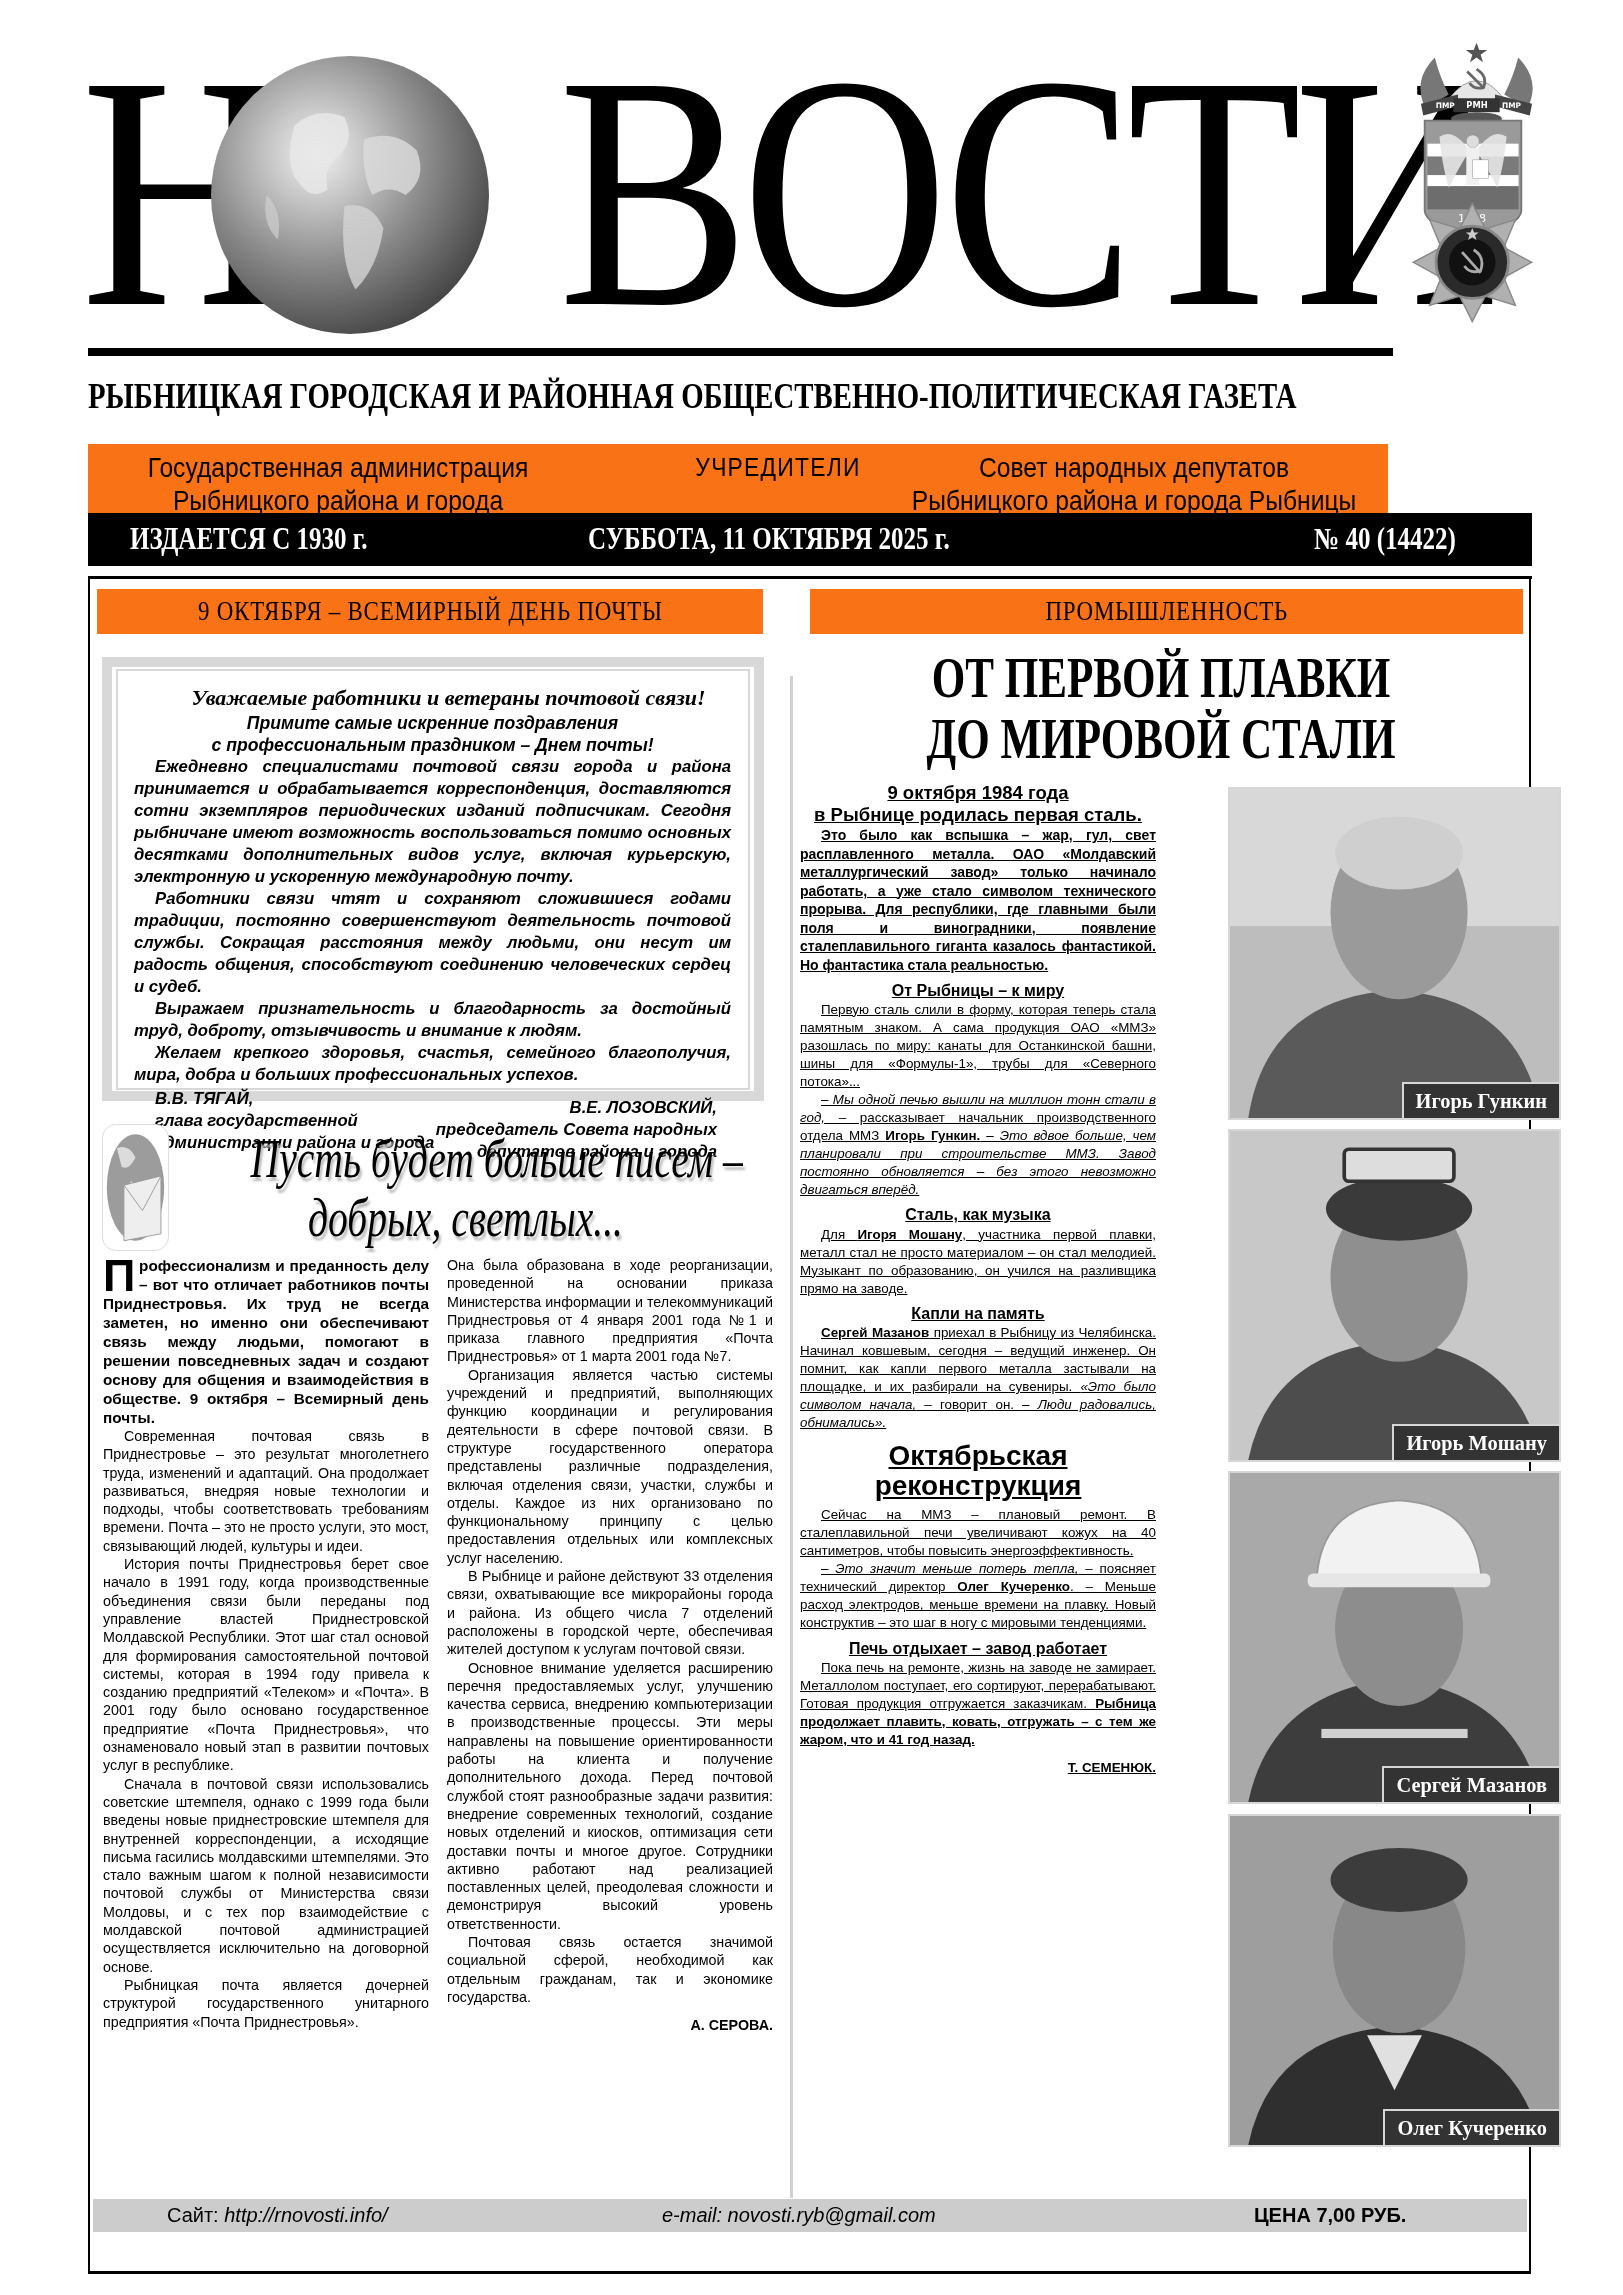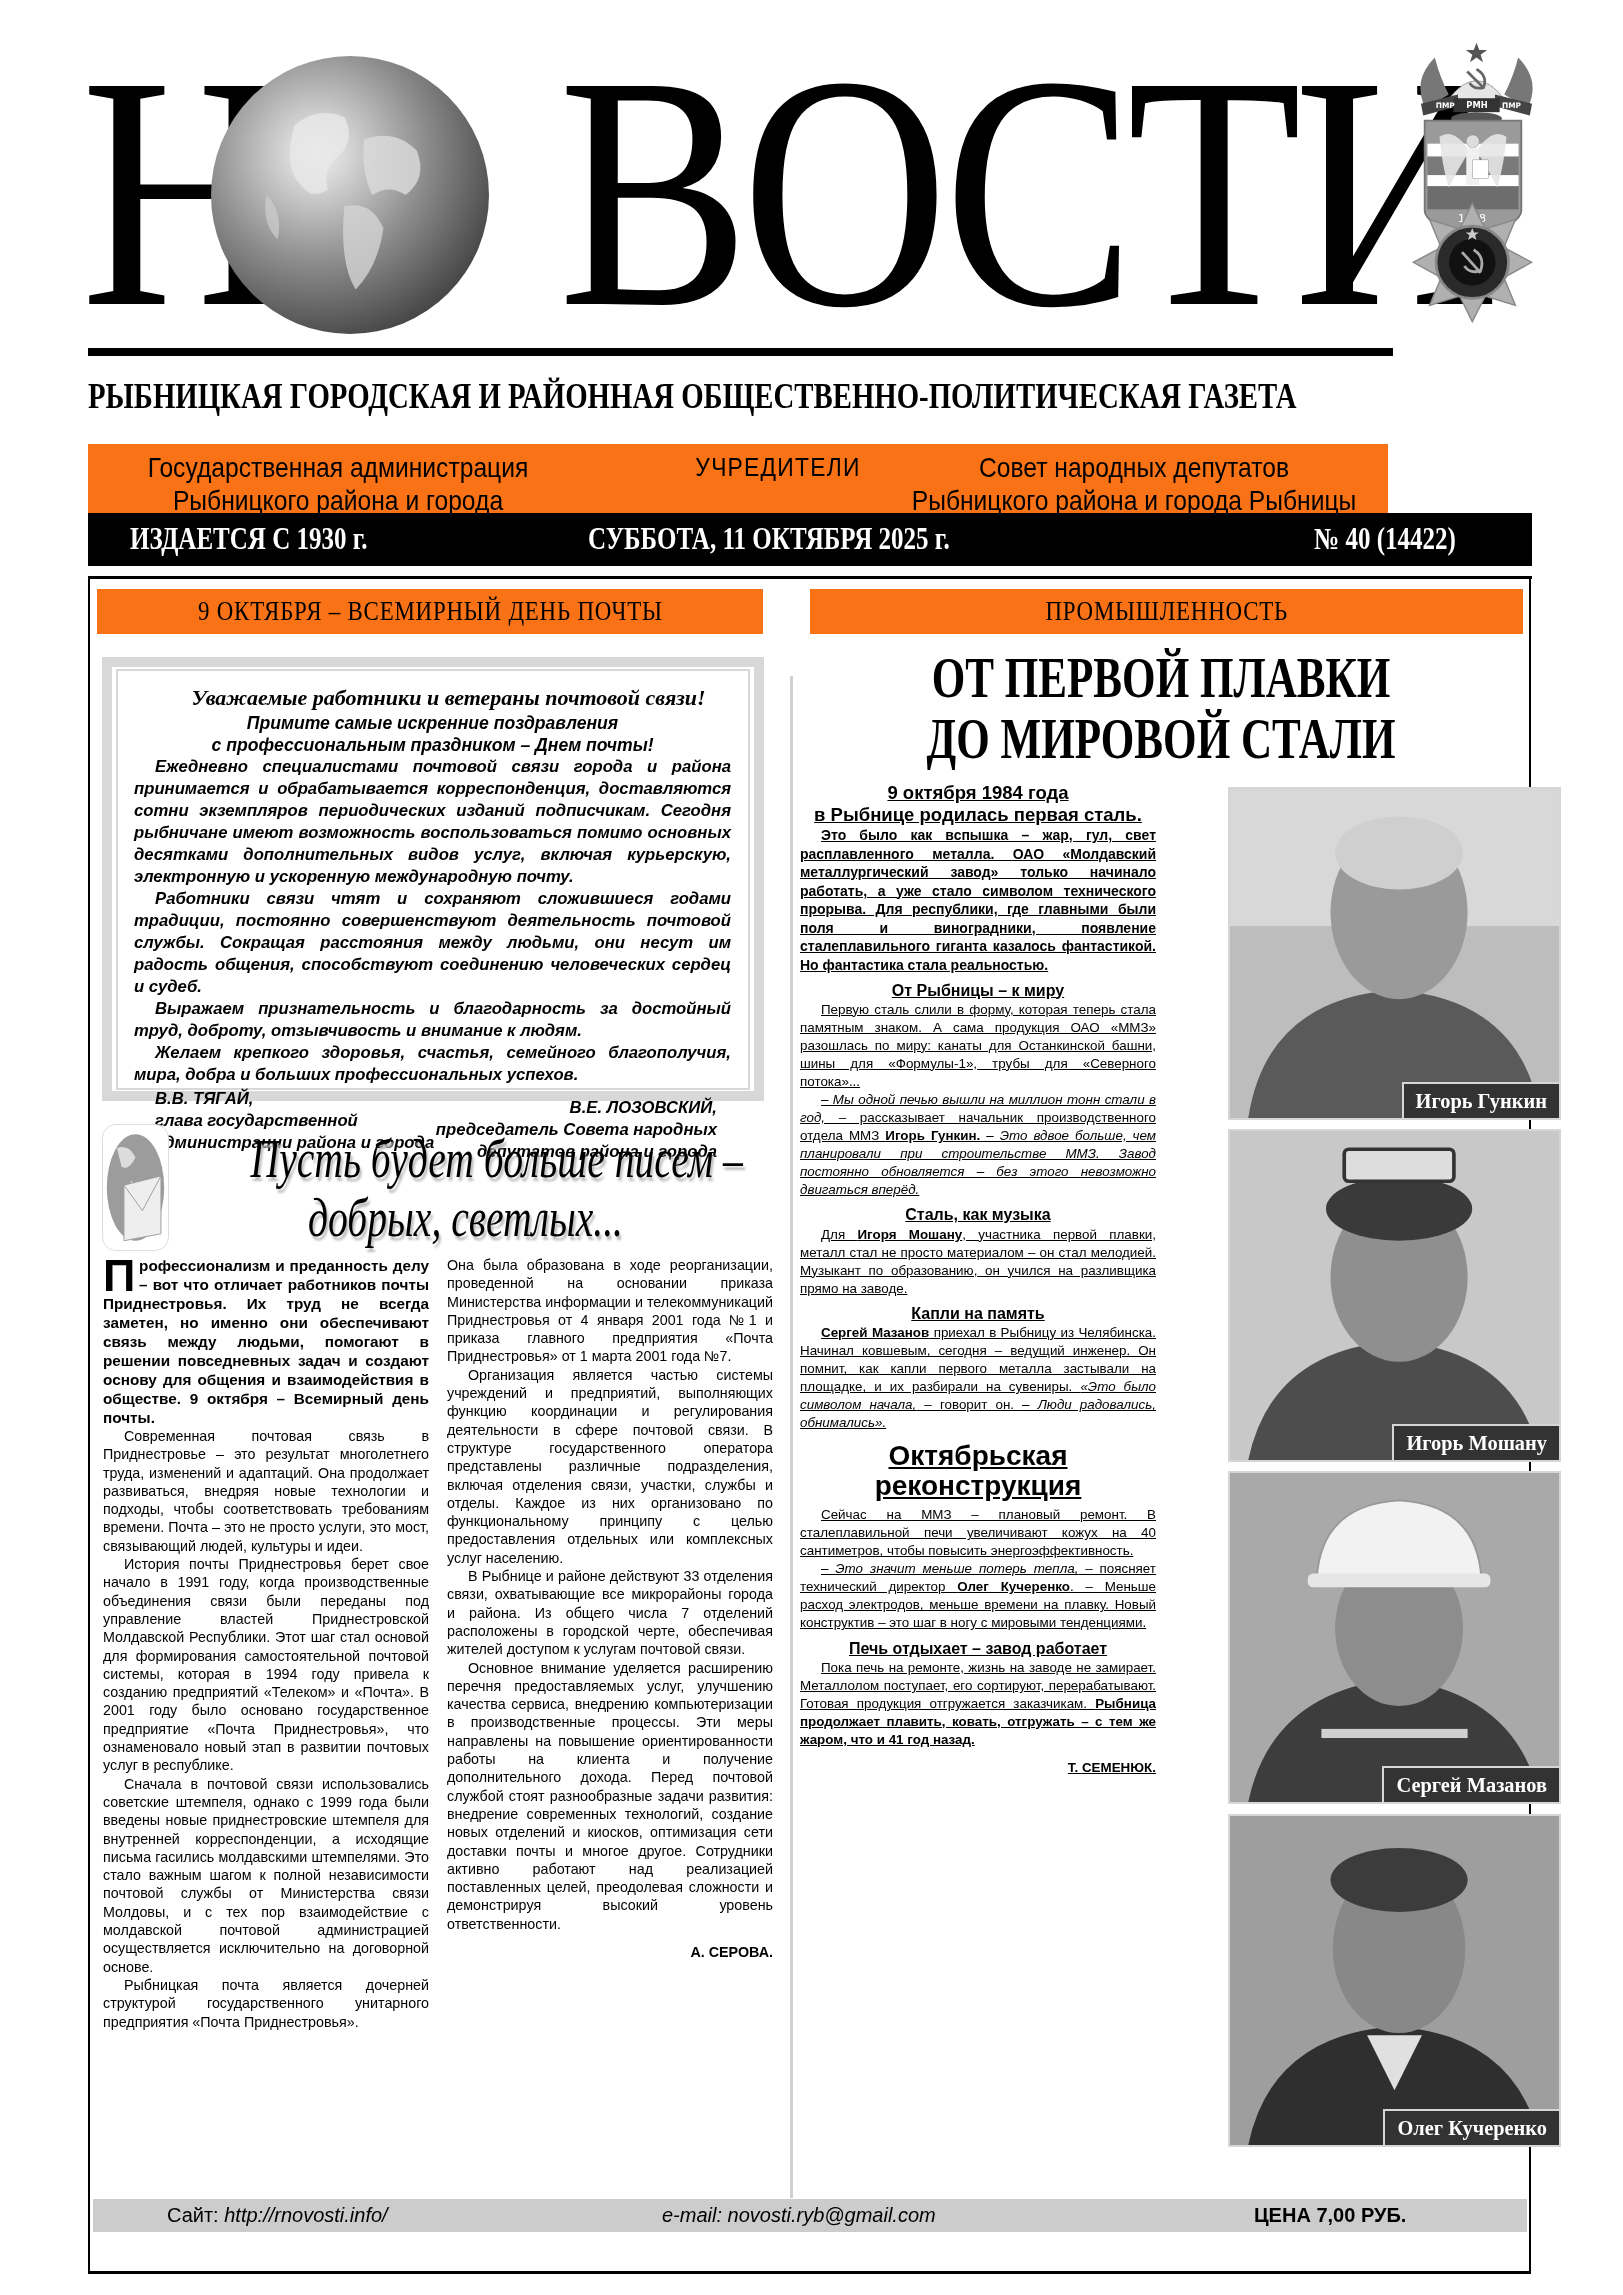--- a/index.html
+++ b/index.html
@@ -217,20 +217,21 @@
   <p>История почты Приднестровья берет свое начало в 1991 году, когда производственные объединения связи были переданы под управление властей Приднестровской Молдавской Республики. Этот шаг стал основой для формирования самостоятельной почтовой системы, которая в 1994 году привела к созданию предприятий «Телеком» и «Почта». В 2001 году было основано государственное предприятие «Почта Приднестровья», что ознаменовало новый этап в развитии почтовых услуг в республике.</p>
   <p>Сначала в почтовой связи использовались советские штемпеля, однако с 1999 года были введены новые приднестровские штемпеля для внутренней корреспонденции, а исходящие письма гасились молдавскими штемпелями. Это стало важным шагом к полной независимости почтовой службы от Министерства связи Молдовы, и с тех пор взаимодействие с молдавской почтовой администрацией осуществляется исключительно на договорной основе.</p>
   <p>Рыбницкая почта является дочерней структурой государственного унитарного предприятия «Почта Приднестровья».</p>
 </div>
 
 <div class="abs col col-b">
   <p class="noindent">Она была образована в ходе реорганизации, проведенной на основании приказа Министерства информации и телекоммуникаций Приднестровья от 4 января 2001 года №1 и приказа главного предприятия «Почта Приднестровья» от 1 марта 2001 года №7.</p>
   <p>Организация является частью системы учреждений и предприятий, выполняющих функцию координации и регулирования деятельности в сфере почтовой связи. В структуре государственного оператора представлены различные подразделения, включая отделения связи, участки, службы и отделы. Каждое из них организовано по функциональному принципу с целью предоставления отдельных или комплексных услуг населению.</p>
   <p>В Рыбнице и районе действуют 33 отделения связи, охватывающие все микрорайоны города и района. Из общего числа 7 отделений расположены в городской черте, обеспечивая жителей доступом к услугам почтовой связи.</p>
   <p>Основное внимание уделяется расширению перечня предоставляемых услуг, улучшению качества сервиса, внедрению компьютеризации в производственные процессы. Эти меры направлены на повышение ориентированности работы на клиента и получение дополнительного дохода. Перед почтовой службой стоят разнообразные задачи развития: внедрение современных технологий, создание новых отделений и киосков, оптимизация сети доставки почты и многое другое. Сотрудники активно работают над реализацией поставленных целей, преодолевая сложности и демонстрируя высокий уровень ответственности.</p>
+  <p>Почтовая связь остается значимой социальной сферой, необходимой как отдельным гражданам, так и экономике государства.</p>
   <div class="signature">А. СЕРОВА.</div>
 </div>
 
 <div class="abs vline-right"></div>
 <div class="abs headline">
   <div>ОТ ПЕРВОЙ ПЛАВКИ</div>
   <div>ДО МИРОВОЙ СТАЛИ</div>
 </div>
 
 <div class="abs col col-c">

